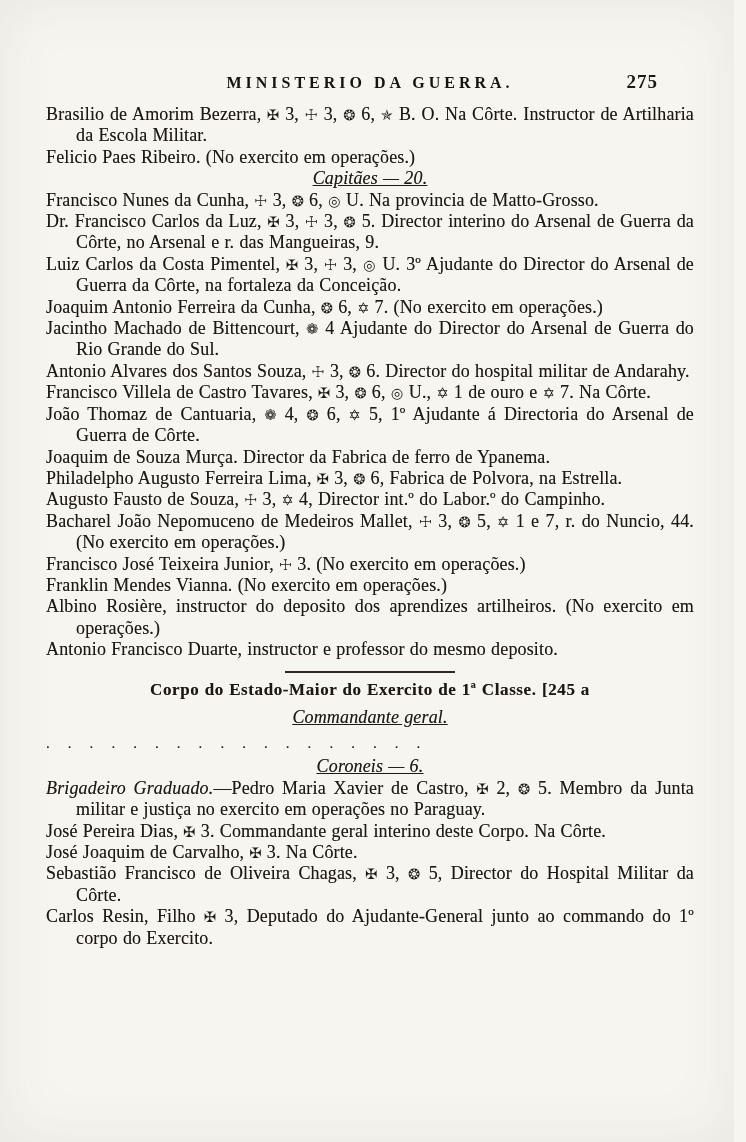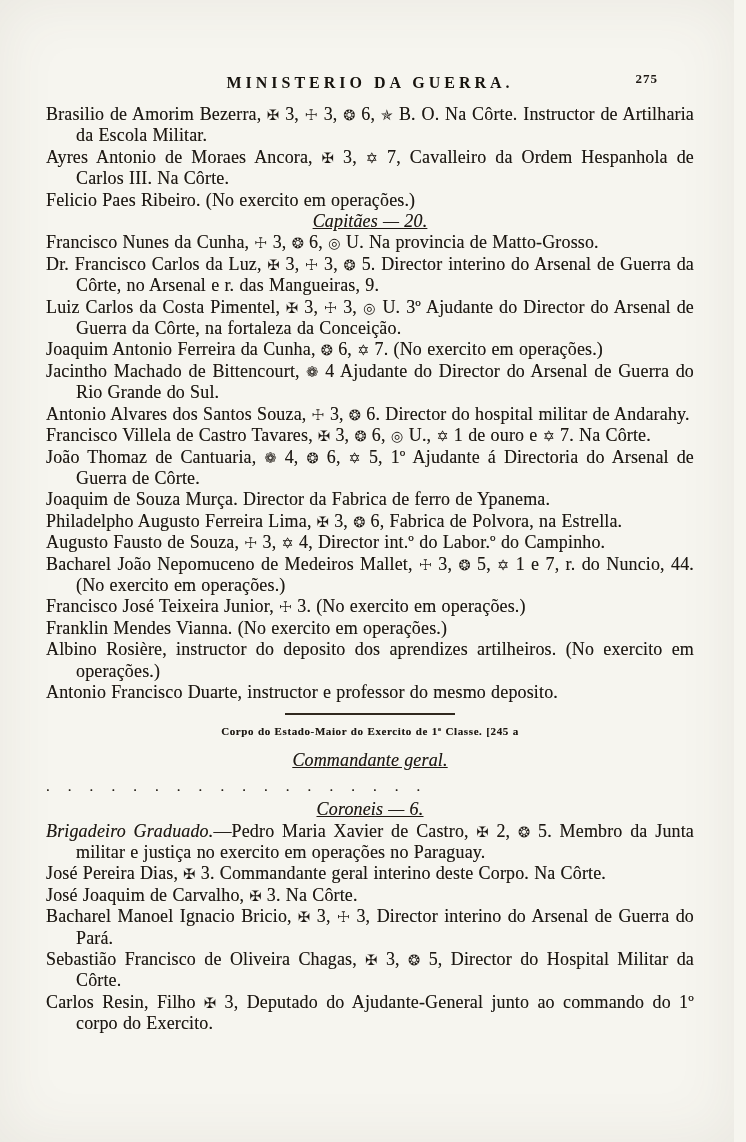--- a/index.html
+++ b/index.html
@@ -27,21 +27,21 @@
   .title {
     font-weight: bold;
     font-size: 16px;
     letter-spacing: 4px;
     color: #17130e;
   }
   .pagenum {
     position: absolute;
     right: 36px; top: -3px;
     font-weight: bold;
-    font-size: 13px;
+    font-size: 19px;
     letter-spacing: 1px;
   }
   .doc {
     font-size: 18px;
     line-height: 21.4px;
     text-align: justify;
     letter-spacing: 0.15px;
     word-spacing: 0.5px;
     text-shadow: 0 0 0.4px rgba(20,15,5,0.45);
   }
@@ -53,21 +53,21 @@
   .lead-it { font-style: italic; }
   .h-it {
     font-style: italic;
     text-align: center;
     margin: 0;
     text-decoration: underline;
   }
   .h-bold {
     font-weight: bold;
     text-align: center;
-    font-size: 11px;
+    font-size: 17px;
     letter-spacing: 0.6px;
     margin: 0 0 7px 0;
   }
   .h-commandante { margin-bottom: 5px; }
   .rule {
     width: 170px;
     height: 0;
     border-top: 2.2px solid #30281e;
     margin: 10px auto 6px auto;
   }
@@ -91,21 +91,20 @@
 </head>
 <body>
 
 <div class="page">
   <div class="header">
     <span class="title">MINISTERIO DA GUERRA.</span>
     <span class="pagenum">275</span>
   </div>
   <div class="doc" id="doc-body">
       <p class="entry">Brasilio de Amorim Bezerra, <span class="sym">✠</span> 3, <span class="sym">☩</span> 3, <span class="sym">❂</span> 6, <span class="sym">✯</span> B. O. Na Côrte. Instructor de Artilharia da Escola Militar.</p>
-      <p class="entry">Ayres Antonio de Moraes Ancora, <span class="sym">✠</span> 3, <span class="sym">✡</span> 7, Cavalleiro da Ordem Hespanhola de Carlos III. Na Côrte.</p>
       <p class="entry">Felicio Paes Ribeiro. (No exercito em operações.)</p>
       <p class="h-it">Capitães — 20.</p>
       <p class="entry">Francisco Nunes da Cunha, <span class="sym">☩</span> 3, <span class="sym">❂</span> 6, <span class="sym">◎</span> U. Na provincia de Matto-Grosso.</p>
       <p class="entry">Dr. Francisco Carlos da Luz, <span class="sym">✠</span> 3, <span class="sym">☩</span> 3, <span class="sym">❂</span> 5. Director interino do Arsenal de Guerra da Côrte, no Arsenal e r. das Mangueiras, 9.</p>
       <p class="entry">Luiz Carlos da Costa Pimentel, <span class="sym">✠</span> 3, <span class="sym">☩</span> 3, <span class="sym">◎</span> U. 3º Ajudante do Director do Arsenal de Guerra da Côrte, na fortaleza da Conceição.</p>
       <p class="entry">Joaquim Antonio Ferreira da Cunha, <span class="sym">❂</span> 6, <span class="sym">✡</span> 7. (No exercito em operações.)</p>
       <p class="entry">Jacintho Machado de Bittencourt, <span class="sym">❁</span> 4 Ajudante do Director do Arsenal de Guerra do Rio Grande do Sul.</p>
       <p class="entry">Antonio Alvares dos Santos Souza, <span class="sym">☩</span> 3, <span class="sym">❂</span> 6. Director do hospital militar de Andarahy.</p>
       <p class="entry">Francisco Villela de Castro Tavares, <span class="sym">✠</span> 3, <span class="sym">❂</span> 6, <span class="sym">◎</span> U., <span class="sym">✡</span> 1 de ouro e <span class="sym">✡</span> 7. Na Côrte.</p>
       <p class="entry">João Thomaz de Cantuaria, <span class="sym">❁</span> 4, <span class="sym">❂</span> 6, <span class="sym">✡</span> 5, 1º Ajudante á Directoria do Arsenal de Guerra de Côrte.</p>
@@ -118,17 +117,16 @@
       <p class="entry">Albino Rosière, instructor do deposito dos aprendizes artilheiros. (No exercito em operações.)</p>
       <p class="entry">Antonio Francisco Duarte, instructor e professor do mesmo deposito.</p>
       <div class="rule"></div>
       <p class="h-bold">Corpo do Estado-Maior do Exercito de 1ª Classe. [245 a</p>
       <p class="h-it h-commandante">Commandante geral.</p>
       <div class="dots">. . . . . . . . . . . . . . . . . .</div>
       <p class="h-it">Coroneis — 6.</p>
       <p class="entry"><span class="lead-it">Brigadeiro Graduado.</span>—Pedro Maria Xavier de Castro, <span class="sym">✠</span> 2, <span class="sym">❂</span> 5. Membro da Junta militar e justiça no exercito em operações no Paraguay.</p>
       <p class="entry">José Pereira Dias, <span class="sym">✠</span> 3. Commandante geral interino deste Corpo. Na Côrte.</p>
       <p class="entry">José Joaquim de Carvalho, <span class="sym">✠</span> 3. Na Côrte.</p>
-      <p class="entry">Bacharel Manoel Ignacio Bricio, <span class="sym">✠</span> 3, <span class="sym">☩</span> 3, Director interino do Arsenal de Guerra do Pará.</p>
       <p class="entry">Sebastião Francisco de Oliveira Chagas, <span class="sym">✠</span> 3, <span class="sym">❂</span> 5, Director do Hospital Militar da Côrte.</p>
       <p class="entry">Carlos Resin, Filho <span class="sym">✠</span> 3, Deputado do Ajudante-General junto ao commando do 1º corpo do Exercito.</p>
     </div>
 </div>
 
 </body></html>

